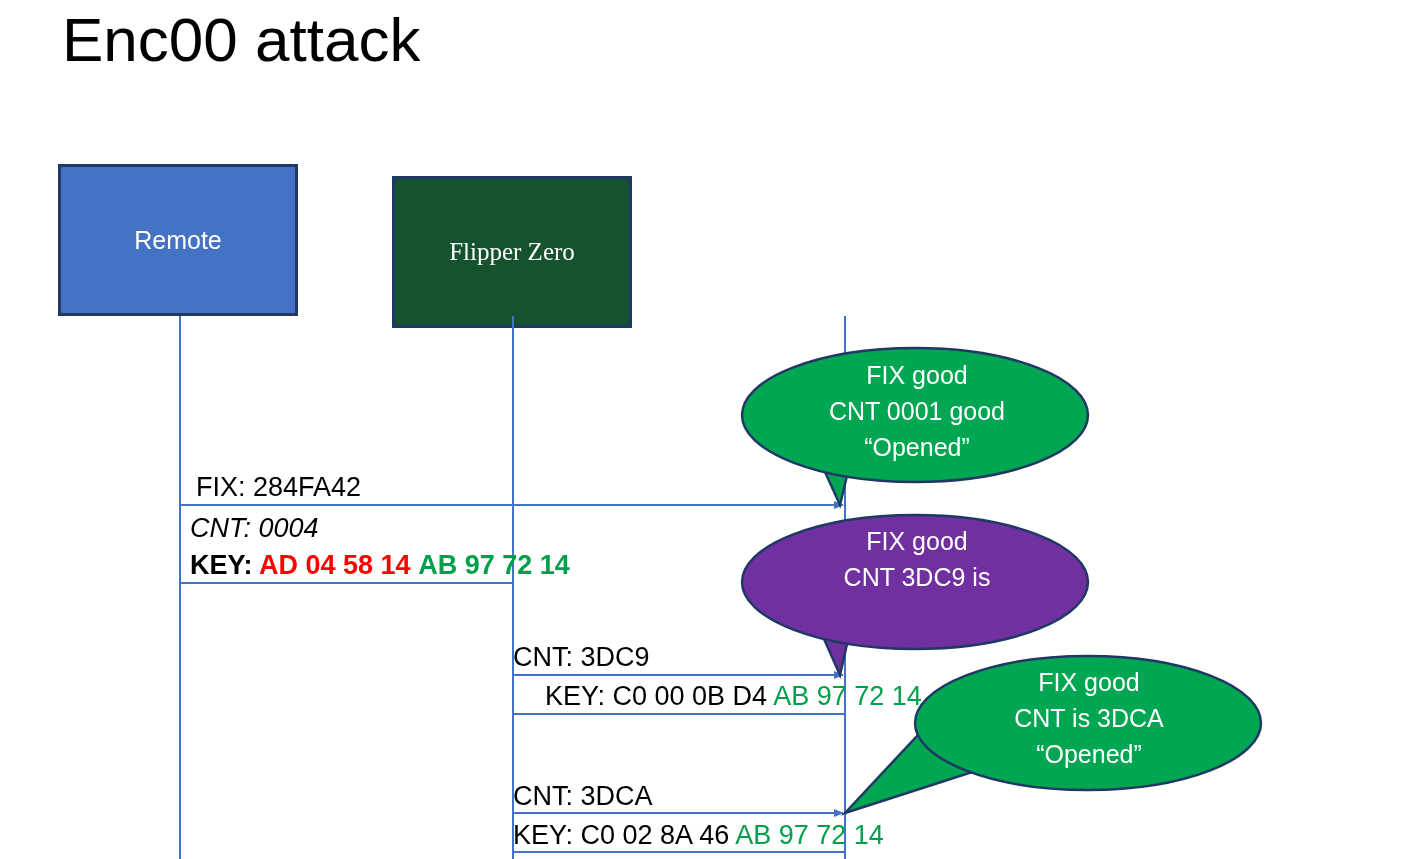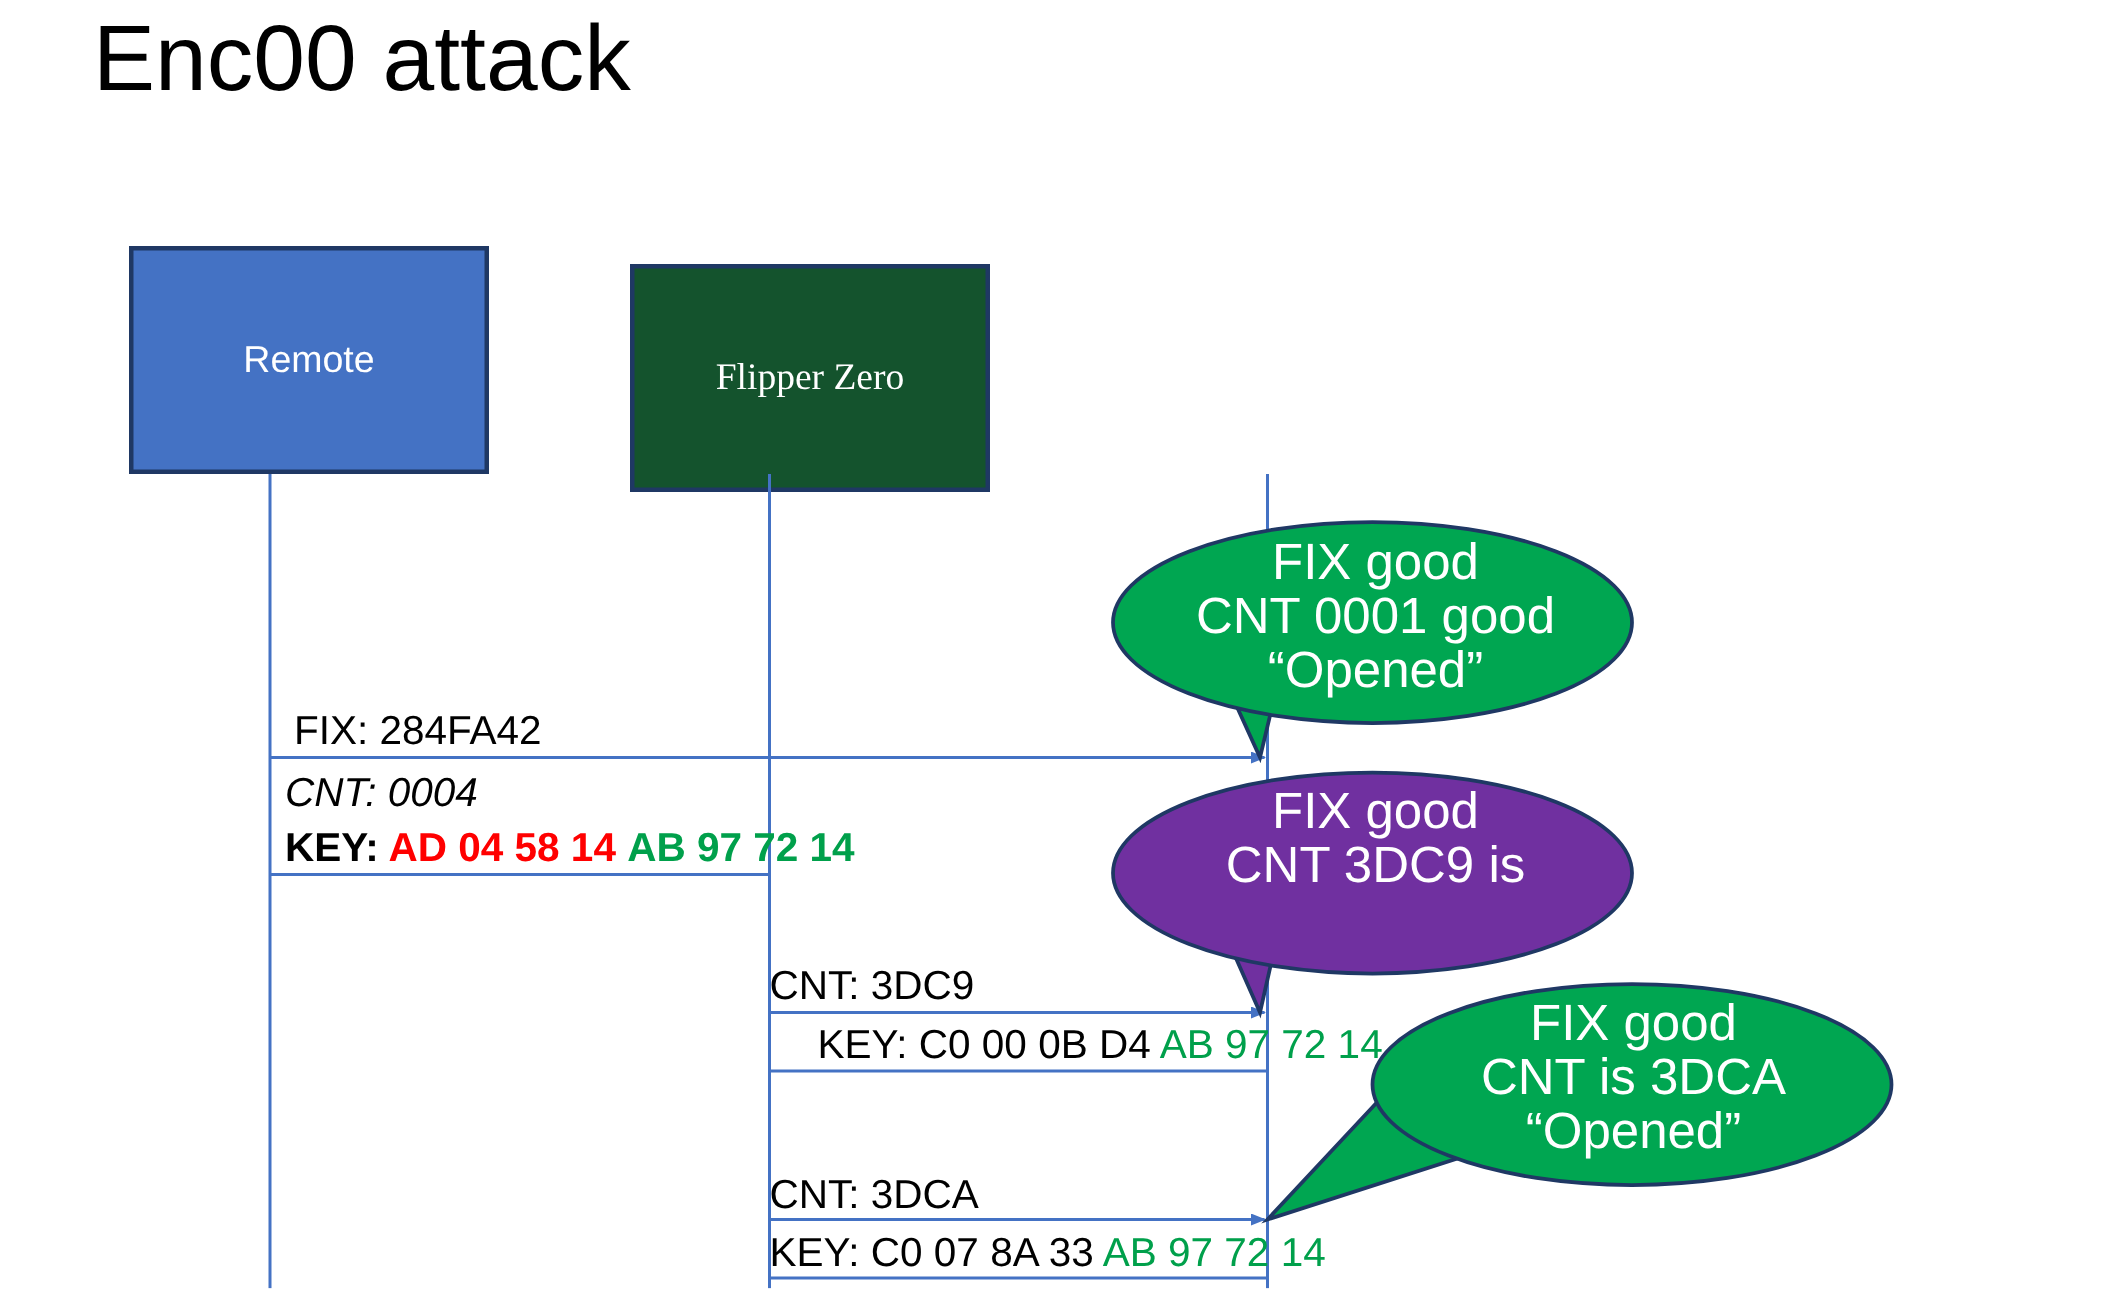--- a/index.html
+++ b/index.html
@@ -40,21 +40,20 @@
     width: 240px;
     height: 152px;
     border: 3px solid #1F3864;
     box-sizing: border-box;
     display: flex;
     align-items: center;
     justify-content: center;
     color: #ffffff;
     font-size: 25px;
     font-weight: 400;
-    margin-left: 28px;
   }
   #actor-remote   { left: 58px;  top: 164px; background: #4472C4; }
   #actor-flipper  { left: 392px; top: 176px; background: #14532d; font-family: Liberation Serif, serif; }
   #actor-receiver { left: 726px; top: 164px; background: #00B050; }
 
   
   #overlay {
     position: absolute;
     left: 0; top: 0;
     width: 1408px;
@@ -80,21 +79,21 @@
   #msg-key1 .lbl { font-weight: bold; color:#000; }
   #msg-cnt2  { left: 513px; top: 640px; }
   #msg-key2  { left: 513px; top: 679px; margin-left: 32px; }
   #msg-cnt3  { left: 513px; top: 779px; }
   #msg-key3  { left: 513px; top: 818px; }
 
   
   .callout-text {
     position: absolute;
     color: #ffffff;
-    font-size: 34px;
+    font-size: 25px;
     line-height: 36px;
     text-align: center;
     white-space: nowrap;
   }
   #callout1-text { left: 748px; top: 357px; width: 338px; }
   #callout2-text { left: 748px; top: 523px; width: 338px; }
   #callout3-text { left: 920px; top: 664px; width: 338px; }
 </style>
 </head>
 <body>
@@ -176,16 +175,16 @@
     <span>CNT: 3DC9</span>
   </div>
   <div class="msg" id="msg-key2">
     <span>KEY: C0 00 0B D4 </span><span class="hexgreen">AB 97 72 14</span>
   </div>
 
   <div class="msg" id="msg-cnt3">
     <span>CNT: 3DCA</span>
   </div>
   <div class="msg" id="msg-key3">
-    <span>KEY: C0 07 8A 33 </span><span class="hexgreen">AB 97 72 14</span>
+    <span>KEY: C0 02 8A 46 </span><span class="hexgreen">AB 97 72 14</span>
   </div>
 
 </div>
 
 </body></html>

